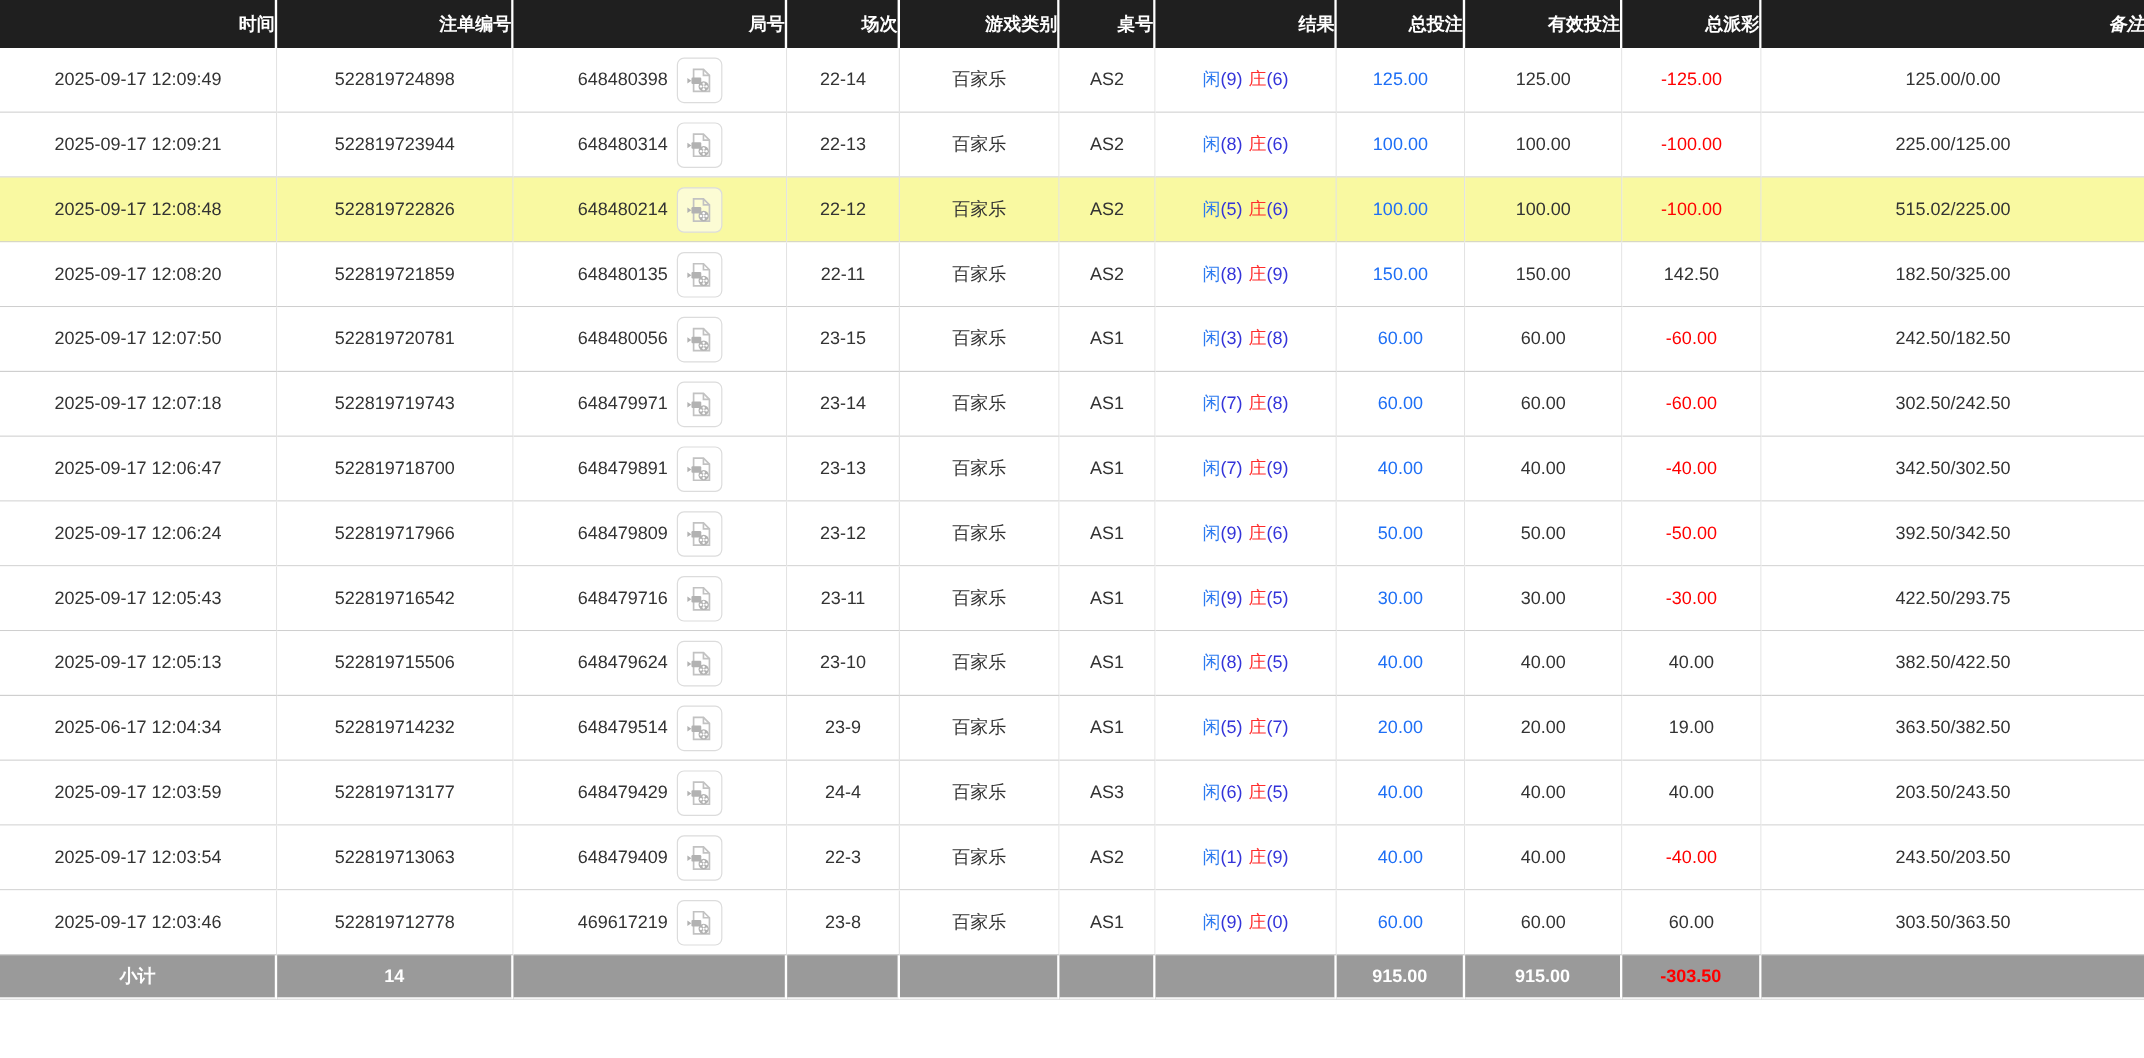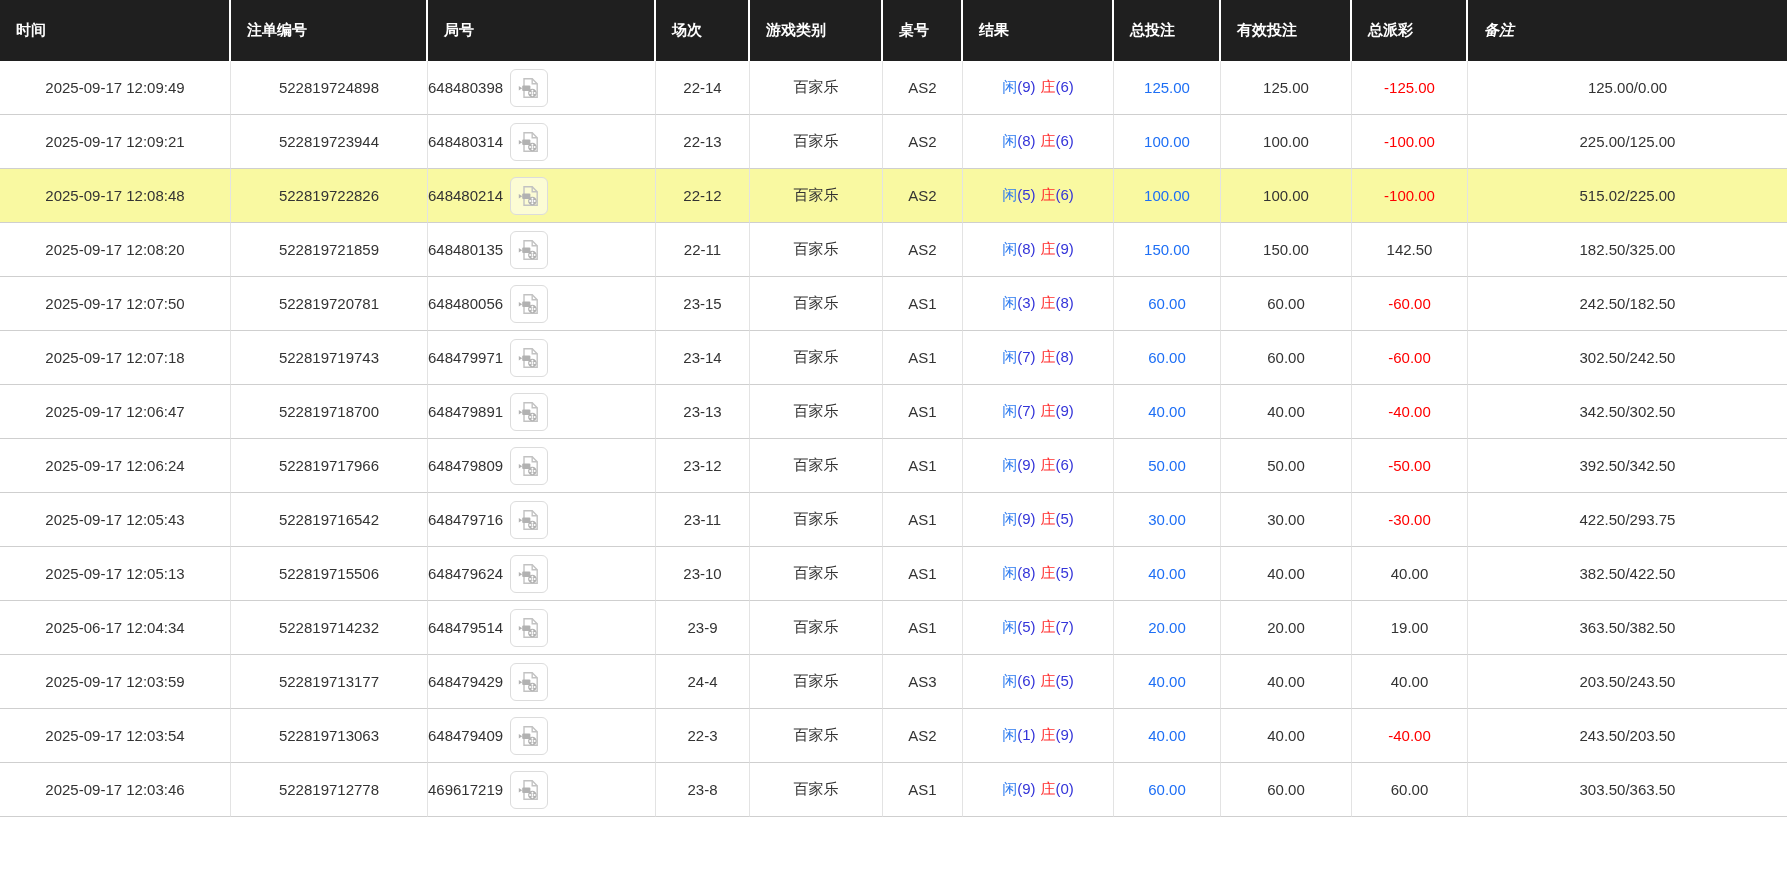--- a/index.html
+++ b/index.html
@@ -23,22 +23,22 @@
     border-collapse:separate;border-spacing:0;table-layout:fixed;
     width:1787px;
   }
   
   col.c1{width:231px}col.c2{width:197px}col.c3{width:228px}col.c4{width:94px}
   col.c5{width:133px}col.c6{width:80px}col.c7{width:151px}col.c8{width:107px}
   col.c9{width:131px}col.c10{width:116px}col.c11{width:319px}
 
   thead th{
     background:var(--header-bg);color:#ffffff;font-weight:bold;font-size:15px;
-    height:29px;text-align:left;vertical-align:middle;
-    border-right:2px solid #ffffff;padding:16px;
+    height:40px;text-align:right;vertical-align:middle;
+    border-right:2px solid #ffffff;padding:0;
   }
   thead th:last-child{border-right:none;font-style:italic;}
 
   tbody td{
     height:53px;text-align:center;vertical-align:middle;
     font-size:15px;color:var(--text);background:#ffffff;
     border-bottom:1px solid #cfcfcf;border-right:1px solid #e3e3e3;
     padding:0;overflow:hidden;white-space:nowrap;
   }
   tbody td:last-child{border-right:none;}
@@ -51,21 +51,21 @@
   }
   tfoot td:last-child{border-right:none;}
 
   .blue{color:var(--bet-blue);}
   .neg{color:var(--negative-red);}
   .rp{color:var(--player-blue);}
   .rb{color:var(--banker-red);}
   .rs{color:var(--score-blue);}
   .gap{display:inline-block;width:5px;}
 
-  .round-wrap{display:flex;align-items:center;justify-content:flex-start;gap:7px;}
+  .round-wrap{display:flex;align-items:center;justify-content:center;gap:7px;}
   .video-btn{
     width:38px;height:38px;border:1px solid #dcdcdc;border-radius:6px;
     background:rgba(255,255,255,0.55);
     display:inline-flex;align-items:center;justify-content:center;
     cursor:pointer;padding:0;
   }
   .video-btn svg{display:block;}
 </style>
 </head>
 <body>
@@ -557,14 +557,27 @@
         <td>百家乐</td>
         <td>AS1</td>
         <td><span class="rp">闲</span><span class="rs">(9)</span><span class="gap"></span><span class="rb">庄</span><span class="rs">(0)</span></td>
         <td class="blue">60.00</td>
         <td>60.00</td>
         <td>60.00</td>
         <td>303.50/363.50</td>
       </tr>
     </tbody>
   <tfoot>
+      <tr>
+        <td>小计</td>
+        <td>14</td>
+        <td></td>
+        <td></td>
+        <td></td>
+        <td></td>
+        <td></td>
+        <td>915.00</td>
+        <td>915.00</td>
+        <td class="neg">-303.50</td>
+        <td></td>
+      </tr>
     </tfoot>
 </table>
 
 </body></html>

